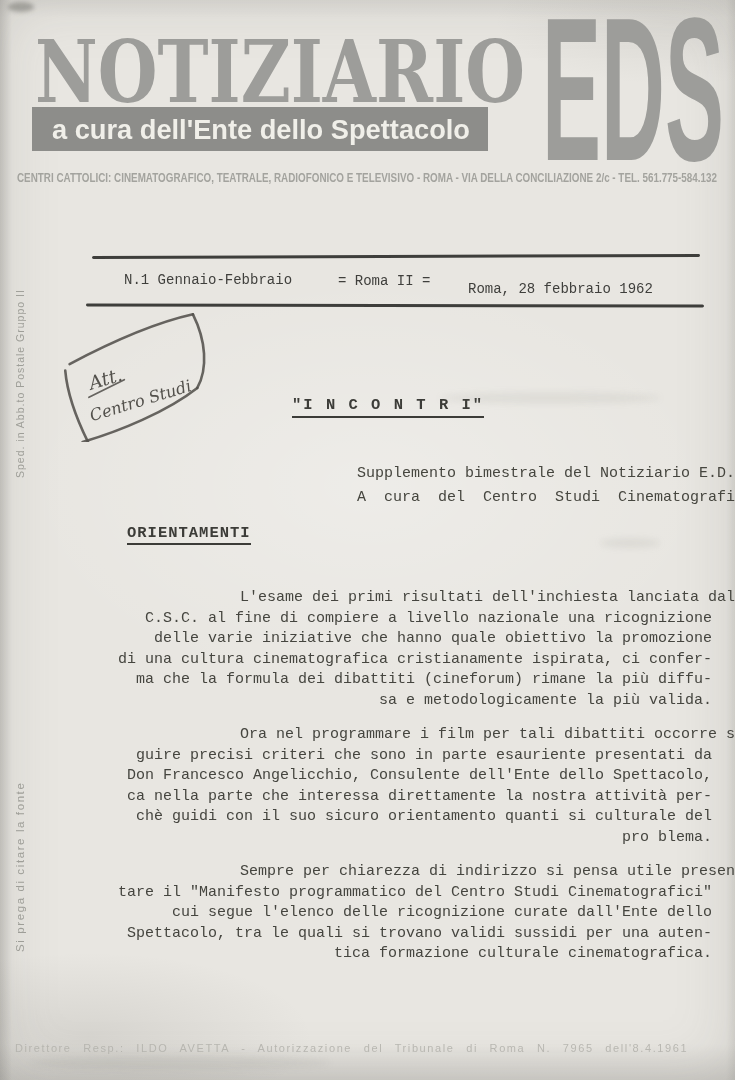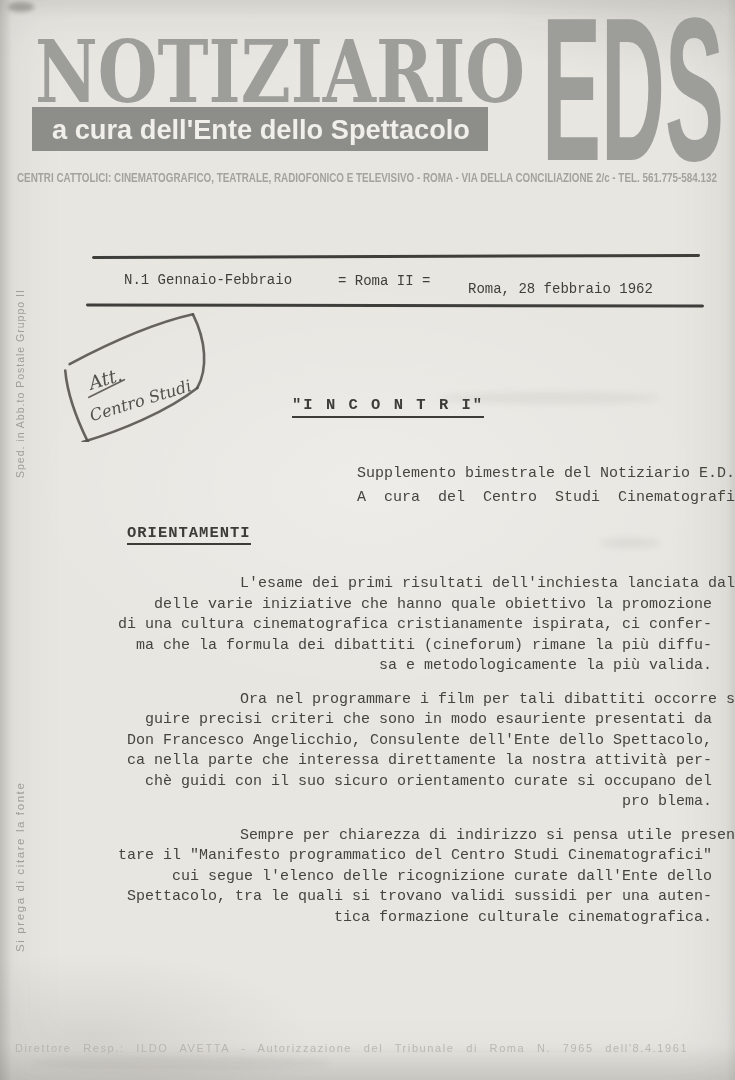--- a/index.html
+++ b/index.html
@@ -36,21 +36,21 @@
     font-weight:bold;font-size:15.5px;letter-spacing:2px;color:#3c3c38;
     border-bottom:2px solid #3c3c38;padding-bottom:2px;white-space:nowrap;
   }
   .subtitle{font-size:15px;line-height:24px;white-space:nowrap;color:#46463f;}
   .subtitle .spread{word-spacing:9px;}
   .section-heading{
     font-weight:bold;font-size:15.5px;color:#3c3c38;letter-spacing:1px;
     border-bottom:2px solid #3c3c38;padding-bottom:1px;white-space:nowrap;
   }
   .body-text{width:612px;font-size:15px;line-height:20.5px;}
-  .body-text .para{margin:0 0 13px 0;}
+  .body-text .para{margin:14px 0 13px 0;}
   .body-text .line{white-space:pre;}
   .body-text .line.first{padding-left:140px;}
   
   .stamp path{stroke:#53514c;fill:none;stroke-width:2.4;stroke-linecap:round;opacity:.88;}
   .stamp text{fill:#53514c;font-family:"DejaVu Serif",serif;font-style:italic;}
   .stamp .uline{stroke-width:1.6;}
   
   .vnote{
     position:absolute;transform:rotate(-90deg);transform-origin:0 0;
     white-space:nowrap;color:#9e9e98;font-size:10.5px;letter-spacing:1px;
@@ -117,31 +117,32 @@
   <div class="abs typed subtitle" style="left:357px;top:462px;">
     <div>Supplemento bimestrale del Notiziario E.D.S.</div>
     <div class="spread">A cura del Centro Studi Cinematografici</div>
   </div>
 
   <div class="abs typed section-heading" style="left:99px;top:524px;margin-left:28px;">ORIENTAMENTI</div>
 
   <div class="abs typed body-text" style="left:100px;top:574px;">
       <div class="para">
         <div class="line first">L'esame dei primi risultati dell'inchiesta lanciata dal</div>
+        <div class="line">C.S.C. al fine di compiere a livello nazionale una ricognizione</div>
         <div class="line">delle varie iniziative che hanno quale obiettivo la promozione</div>
         <div class="line">di una cultura cinematografica cristianamente ispirata, ci confer-</div>
         <div class="line">ma che la formula dei dibattiti (cineforum) rimane la più diffu-</div>
         <div class="line">sa e metodologicamente la più valida.</div>
       </div>
       <div class="para">
         <div class="line first">Ora nel programmare i film per tali dibattiti occorre se-</div>
-        <div class="line">guire precisi criteri che sono in modo esauriente presentati da</div>
+        <div class="line">guire precisi criteri che sono in parte esauriente presentati da</div>
         <div class="line">Don Francesco Angelicchio, Consulente dell'Ente dello Spettacolo,</div>
         <div class="line">ca nella parte che interessa direttamente la nostra attività per-</div>
-        <div class="line">chè guidi con il suo sicuro orientamento curate si occupano del</div>
+        <div class="line">chè guidi con il suo sicuro orientamento quanti si culturale del</div>
         <div class="line">pro blema.</div>
       </div>
       <div class="para">
         <div class="line first">Sempre per chiarezza di indirizzo si pensa utile presen-</div>
         <div class="line">tare il "Manifesto programmatico del Centro Studi Cinematografici"</div>
         <div class="line">cui segue l'elenco delle ricognizione curate dall'Ente dello</div>
         <div class="line">Spettacolo, tra le quali si trovano validi sussidi per una auten-</div>
         <div class="line">tica formazione culturale cinematografica.</div>
       </div>
     </div>

